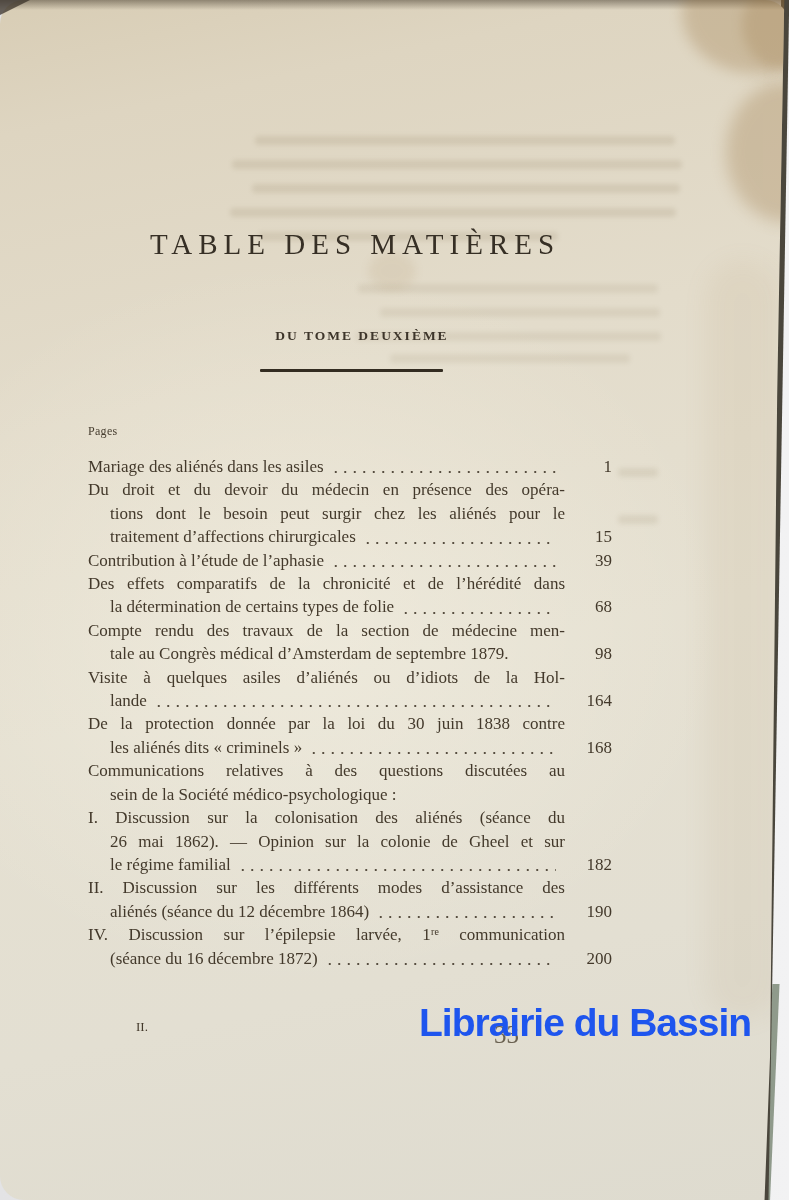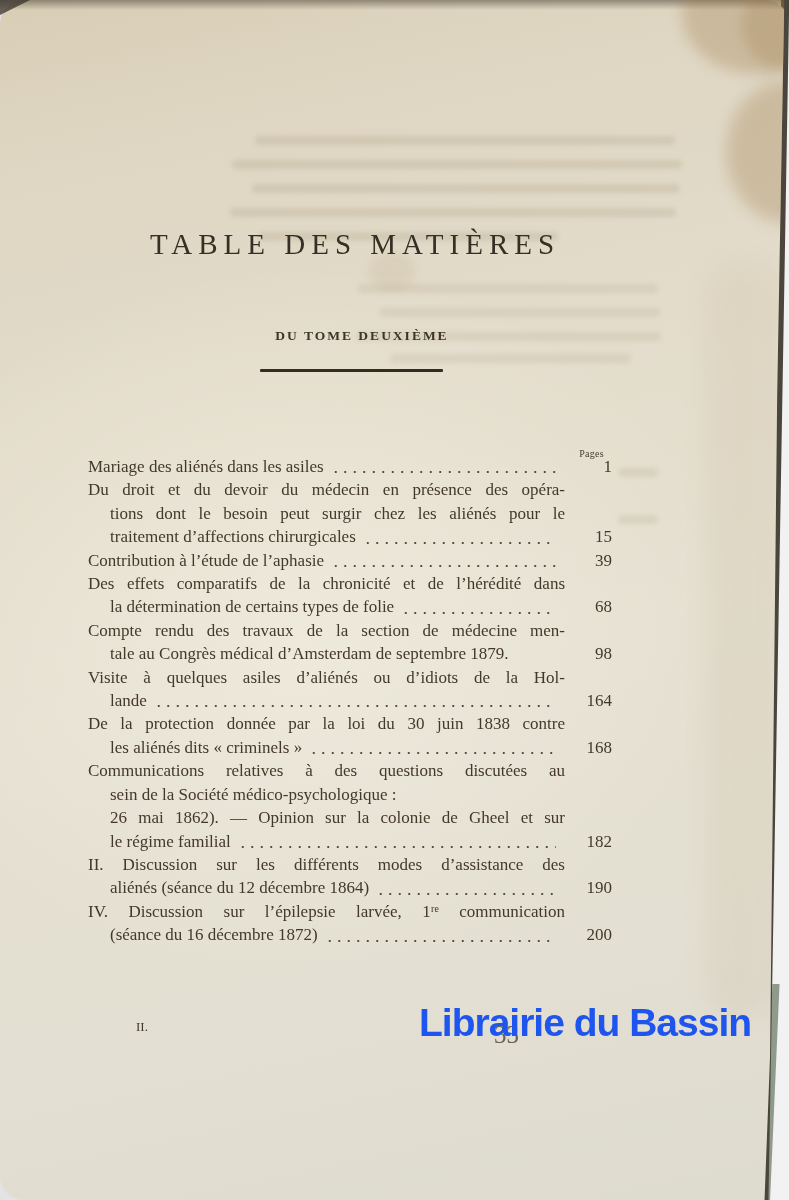--- a/index.html
+++ b/index.html
@@ -37,22 +37,22 @@
   .gA{opacity:.14;}
   .gB{opacity:.10;}
   .gC{opacity:.12;width:40px;}
 
   
   .title{position:absolute;left:0;top:228px;width:710px;text-align:center;
     font-size:29px;letter-spacing:6px;color:#362f25;}
   .subtitle{position:absolute;left:0;top:299px;width:724px;text-align:center;
     font-size:13.5px;font-weight:bold;letter-spacing:2px;color:#3d352a;margin-top:29px;}
   .rule{position:absolute;left:260px;top:369px;width:183px;height:3px;background:#332c21;border-radius:1px;}
-  .pages-label{position:absolute;left:88px;top:448px;width:516px;text-align:right;
-    font-size:10px;letter-spacing:.3px;color:#453c2e;}
+  .pages-label{position:absolute;left:88px;top:424px;width:516px;
+    font-size:12px;letter-spacing:.3px;color:#453c2e;}
 
   .toc{position:absolute;left:88px;top:455px;width:524px;
     font-size:17px;line-height:23.4px;color:#43392b;}
   .line{white-space:nowrap;}
   .fill{width:477px;white-space:normal;text-align:justify;text-align-last:justify;word-spacing:1px;}
   .cont{padding-left:22px;}
   .last{display:flex;align-items:flex-start;width:524px;}
   .last .txt{white-space:nowrap;}
   .leader{flex:1 1 auto;align-self:stretch;margin:0 12px 0 7px;
     background-image:radial-gradient(circle,rgba(62,52,38,.85) 1.1px,rgba(62,52,38,0) 1.5px);
@@ -160,20 +160,21 @@
         </div>
         <div class="entry">
           <div class="line fill">Communications relatives à des questions discutées au</div>
           <div class="line cont last">
             <span class="txt">sein de la Société médico-psychologique :</span>
             <span class="leader nodots"></span>
             <span class="pnum"></span>
           </div>
         </div>
         <div class="entry">
+          <div class="line fill">I. Discussion sur la colonisation des aliénés (séance du</div>
           <div class="line cont fill">26 mai 1862). — Opinion sur la colonie de Gheel et sur</div>
           <div class="line cont last">
             <span class="txt">le régime familial</span>
             <span class="leader"></span>
             <span class="pnum">182</span>
           </div>
         </div>
         <div class="entry">
           <div class="line fill">II. Discussion sur les différents modes d’assistance des</div>
           <div class="line cont last">

